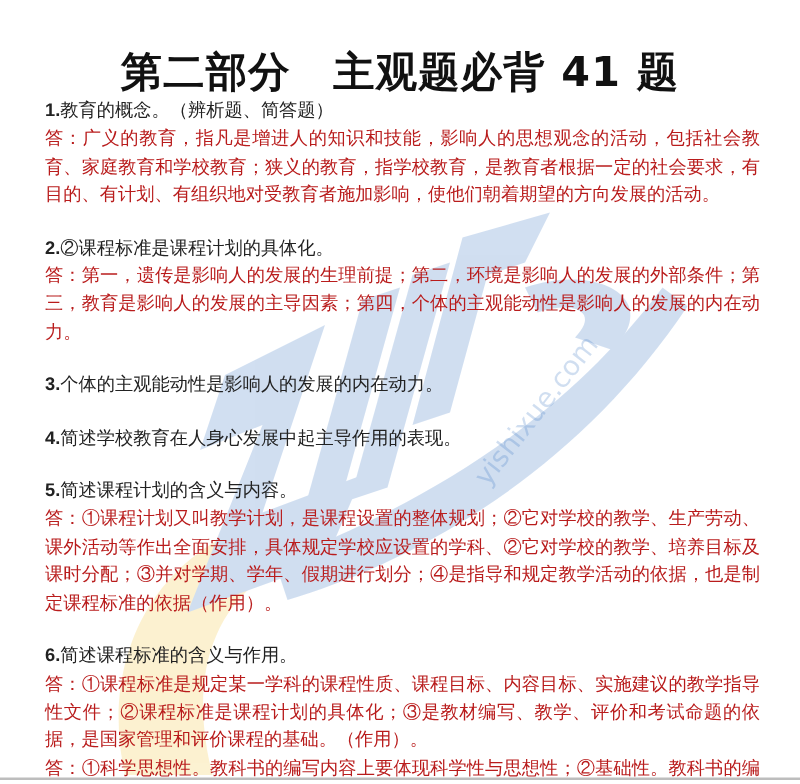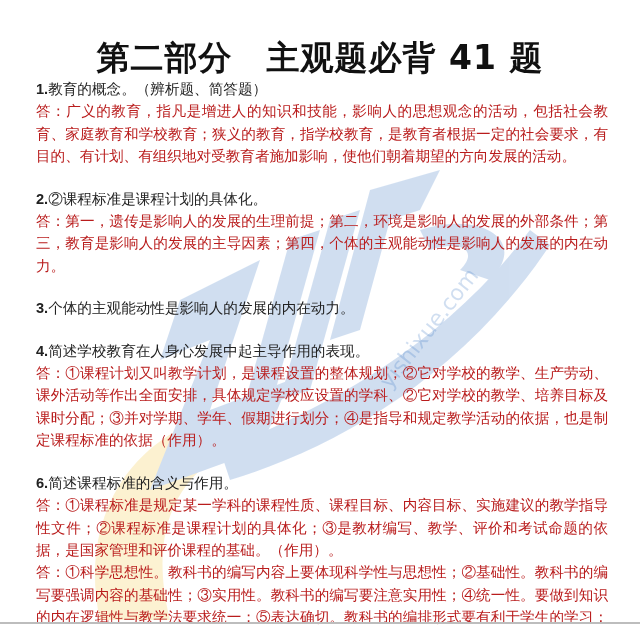--- a/index.html
+++ b/index.html
@@ -62,20 +62,21 @@
       <div class="q"><span class="num">2.</span><span>②课程标准是课程计划的具体化。</span></div>
       <div class="a">答：第一，遗传是影响人的发展的生理前提；第二，环境是影响人的发展的外部条件；第三，教育是影响人的发展的主导因素；第四，个体的主观能动性是影响人的发展的内在动力。</div>
     </div>
     <div>
       <div class="q"><span class="num">3.</span><span>个体的主观能动性是影响人的发展的内在动力。</span></div>
     </div>
     <div>
       <div class="q"><span class="num">4.</span><span>简述学校教育在人身心发展中起主导作用的表现。</span></div>
     </div>
     <div>
+      <div class="q"><span class="num">5.</span><span>简述课程计划的含义与内容。</span></div>
       <div class="a">答：①课程计划又叫教学计划，是课程设置的整体规划；②它对学校的教学、生产劳动、课外活动等作出全面安排，具体规定学校应设置的学科、②它对学校的教学、培养目标及课时分配；③并对学期、学年、假期进行划分；④是指导和规定教学活动的依据，也是制定课程标准的依据（作用）。</div>
     </div>
     <div>
       <div class="q"><span class="num">6.</span><span>简述课程标准的含义与作用。</span></div>
       <div class="a">答：①课程标准是规定某一学科的课程性质、课程目标、内容目标、实施建议的教学指导性文件；②课程标准是课程计划的具体化；③是教材编写、教学、评价和考试命题的依据，是国家管理和评价课程的基础。（作用）。</div>
     </div>
     <div>
       <div class="a">答：①科学思想性。教科书的编写内容上要体现科学性与思想性；②基础性。教科书的编写要强调内容的基础性；③实用性。教科书的编写要注意实用性；④统一性。要做到知识的内在逻辑性与教学法要求统一；⑤表达确切。教科书的编排形式要有利于学生的学习；⑥联系性。要兼顾各个学科的关系和各个年级的衔接。</div>
     </div>
   </div>

